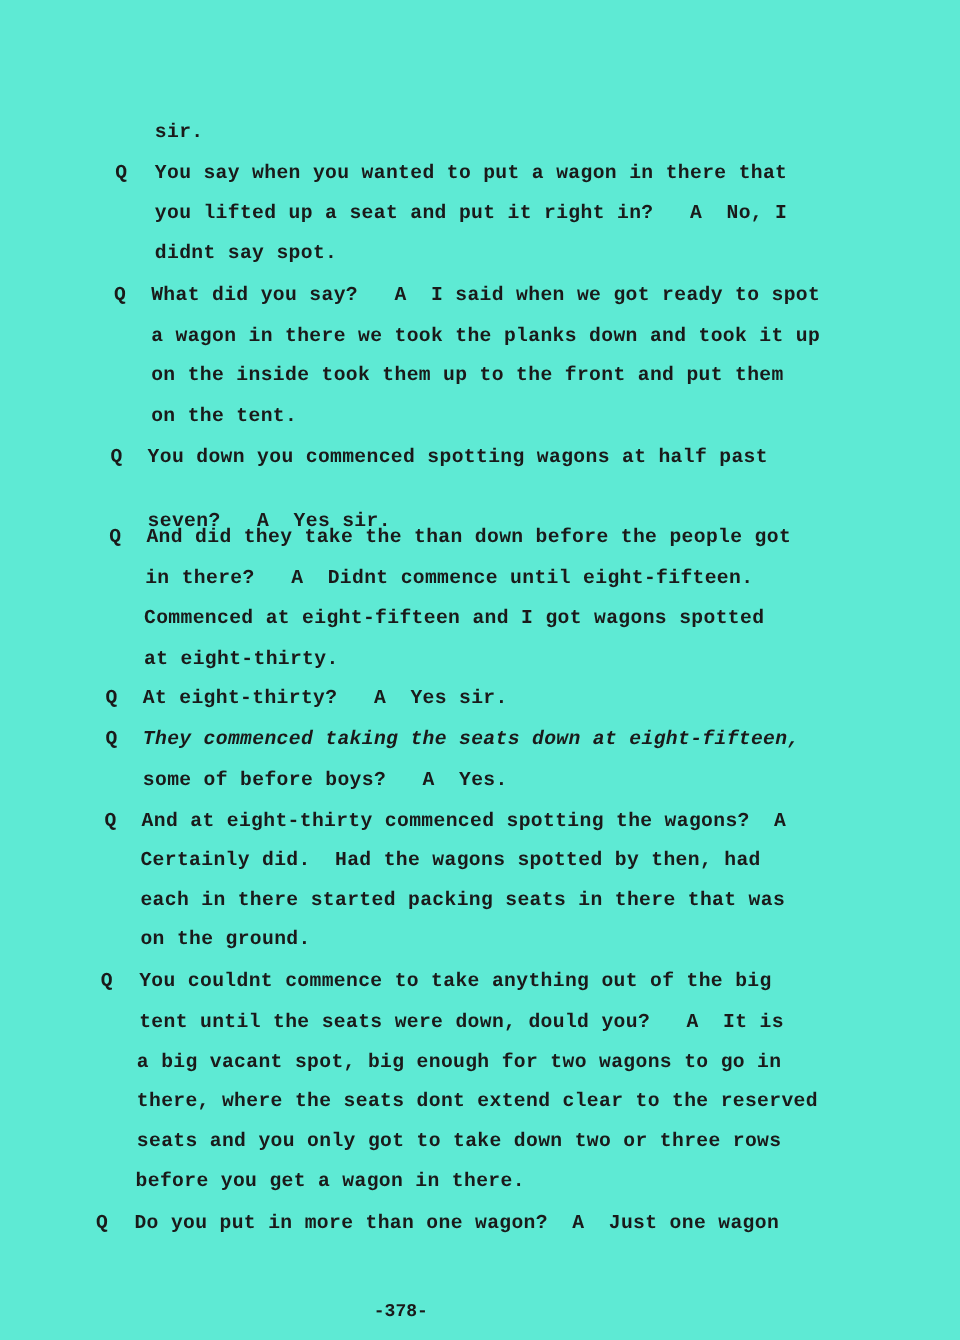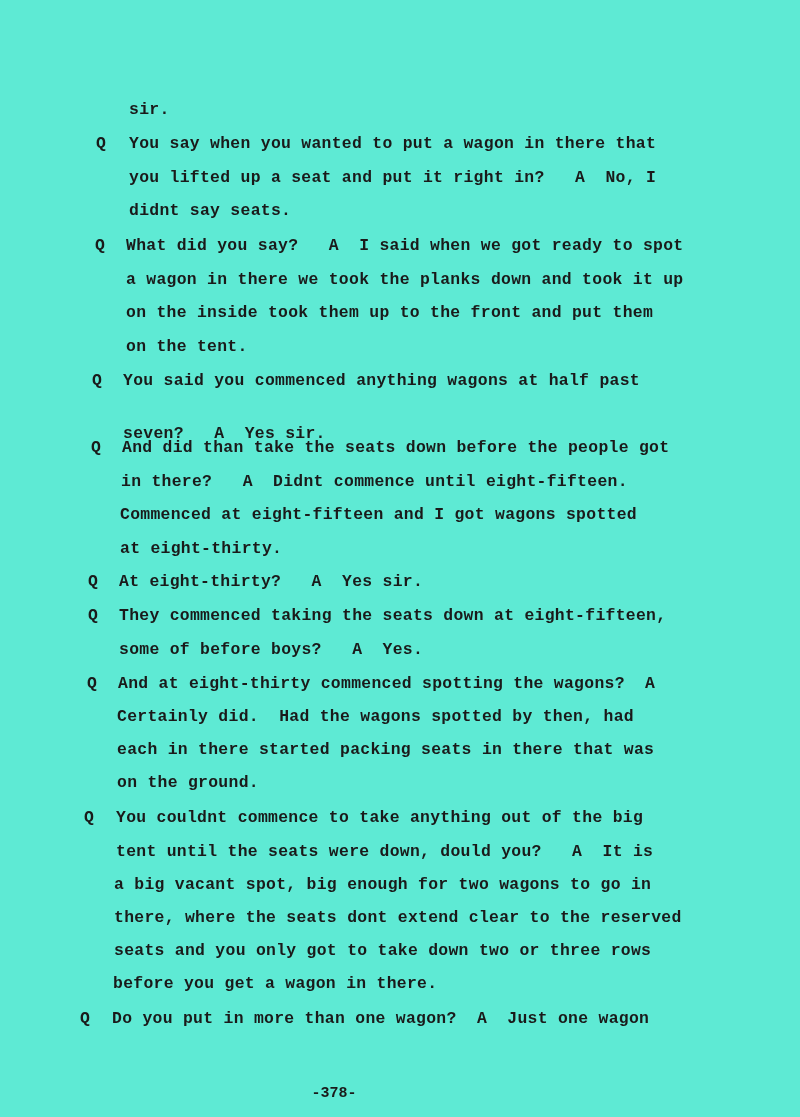--- a/index.html
+++ b/index.html
@@ -34,43 +34,43 @@
 </head>
 <body>
 
 <div class="page">
 
   <div class="line" style="left:129px;top:100px;">sir.</div>
 
   <div class="qmark" style="left:96px;top:134px;">Q</div>
   <div class="line" style="left:129px;top:134px;">You say when you wanted to put a wagon in there that</div>
   <div class="line" style="left:129px;top:168px;">you lifted up a seat and put it right in?   A  No, I</div>
-  <div class="line" style="left:129px;top:201px;">didnt say seats.</div>
+  <div class="line" style="left:129px;top:201px;">didnt say spot.</div>
 
   <div class="qmark" style="left:95px;top:236px;">Q</div>
   <div class="line" style="left:126px;top:236px;">What did you say?   A  I said when we got ready to spot</div>
   <div class="line" style="left:126px;top:270px;">a wagon in there we took the planks down and took it up</div>
   <div class="line" style="left:126px;top:303px;text-align:center;">on the inside took them up to the front and put them</div>
   <div class="line" style="left:126px;top:337px;">on the tent.</div>
 
   <div class="qmark" style="left:92px;top:371px;">Q</div>
-  <div class="line" style="left:123px;top:371px;">You said you commenced anything wagons at half past</div>
+  <div class="line" style="left:123px;top:371px;">You down you commenced spotting wagons at half past</div>
   <div class="line" style="left:123px;top:424px;text-align:right;">seven?   A  Yes sir.</div>
 
   <div class="qmark" style="left:91px;top:438px;">Q</div>
-  <div class="line" style="left:122px;top:438px;">And did than take the seats down before the people got</div>
+  <div class="line" style="left:122px;top:438px;">And did they take the than down before the people got</div>
   <div class="line" style="left:121px;top:472px;">in there?   A  Didnt commence until eight-fifteen.</div>
   <div class="line" style="left:120px;top:505px;">Commenced at eight-fifteen and I got wagons spotted</div>
   <div class="line" style="left:120px;top:539px;">at eight-thirty.</div>
 
   <div class="qmark" style="left:88px;top:572px;">Q</div>
   <div class="line" style="left:119px;top:572px;">At eight-thirty?   A  Yes sir.</div>
 
   <div class="qmark" style="left:88px;top:606px;">Q</div>
-  <div class="line" style="left:119px;top:606px;">They commenced taking the seats down at eight-fifteen,</div>
+  <div class="line" style="left:119px;top:606px;font-style:italic;">They commenced taking the seats down at eight-fifteen,</div>
   <div class="line" style="left:119px;top:640px;">some of before boys?   A  Yes.</div>
 
   <div class="qmark" style="left:87px;top:674px;">Q</div>
   <div class="line" style="left:118px;top:674px;">And at eight-thirty commenced spotting the wagons?  A</div>
   <div class="line" style="left:117px;top:707px;">Certainly did.  Had the wagons spotted by then, had</div>
   <div class="line" style="left:117px;top:740px;">each in there started packing seats in there that was</div>
   <div class="line" style="left:117px;top:773px;">on the ground.</div>
 
   <div class="qmark" style="left:84px;top:808px;">Q</div>
   <div class="line" style="left:116px;top:808px;">You couldnt commence to take anything out of the big</div>

